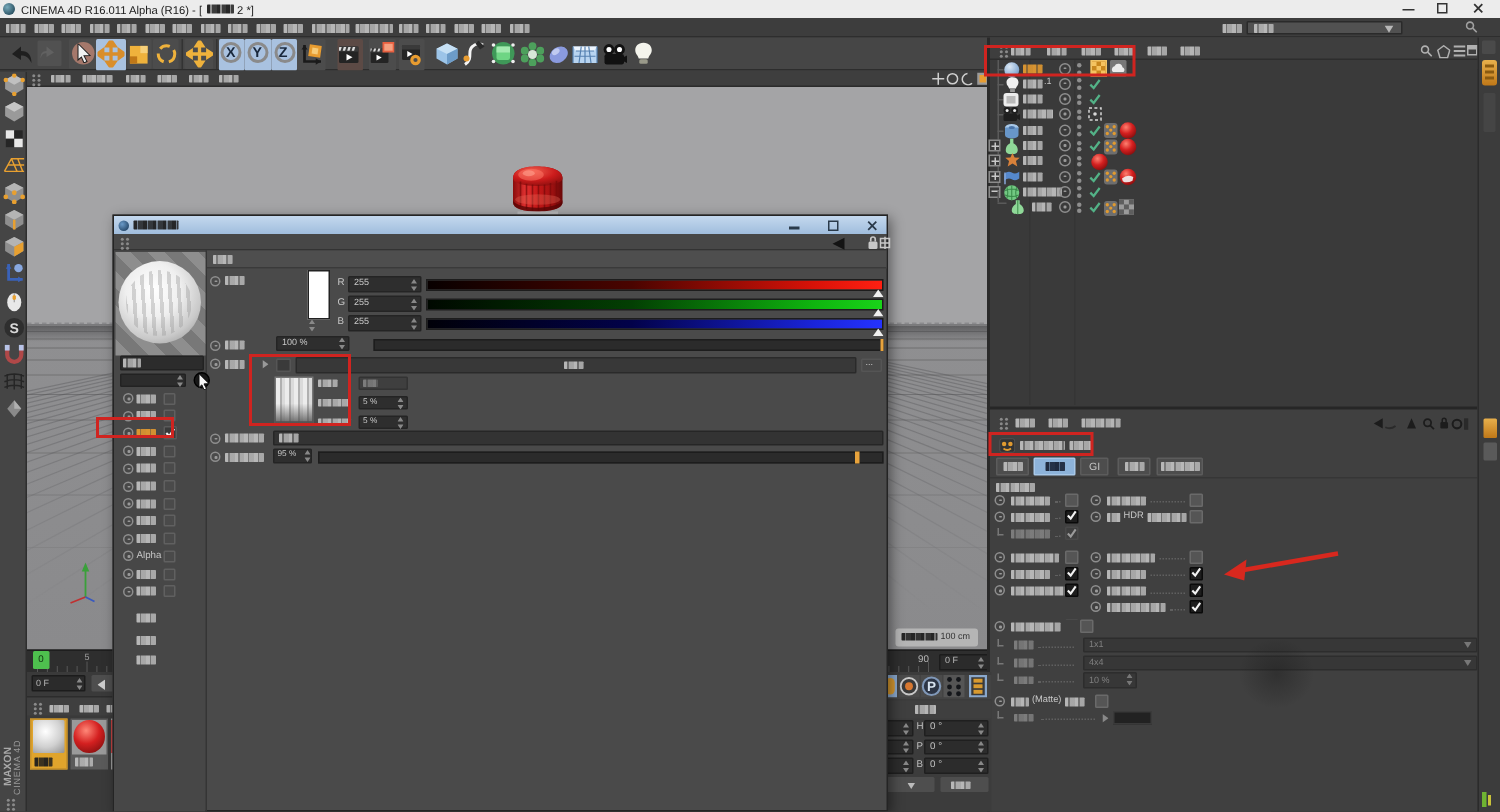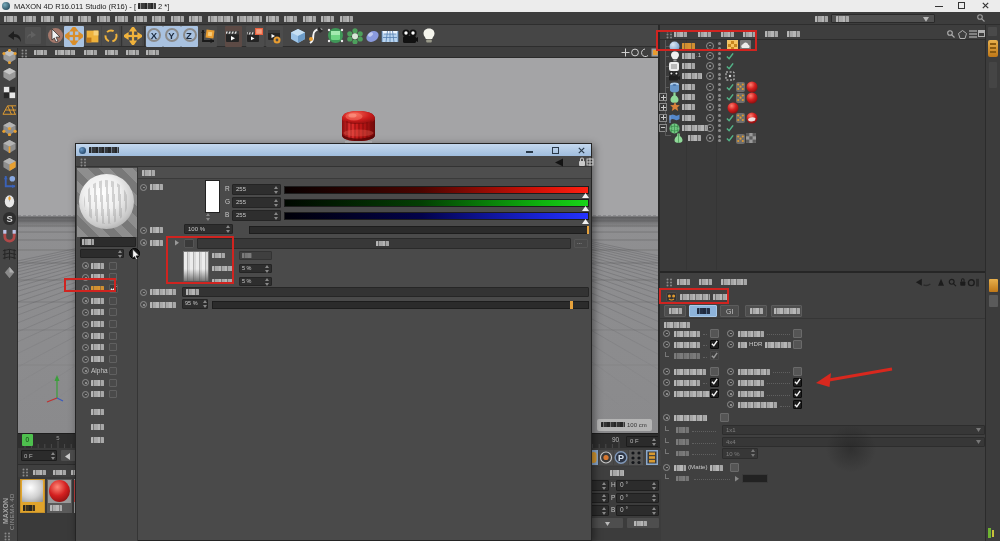--- a/index.html
+++ b/index.html
@@ -11,21 +11,21 @@
 i.bb{background:repeating-linear-gradient(90deg,rgba(25,35,55,.95) 0 2.2px,rgba(25,35,55,.5) 2.2px 3.3px,rgba(25,35,55,.9) 3.3px 6.5px)}
 .cb{position:absolute;width:9px;height:9px;background:#555;border:1px solid #6a6a6a;border-radius:1px}
 .cbk{position:absolute;width:9px;height:9px;background:#1d1d1d;border:1px solid #0a0a0a;border-radius:1px;color:#f0f0f0;font-size:9px;line-height:9px;text-align:center;font-family:"Liberation Sans"}
 .dots{position:absolute;border-bottom:1px dotted #606060}
 .redbox{position:absolute;border:2px solid #d02420;z-index:60}
 .circ{position:absolute;width:7px;height:7px;border:1px solid #8e8e8e;border-radius:50%}
 .circ:after{content:"";position:absolute;left:2px;top:2px;width:1.5px;height:1.5px;background:#999;border-radius:50%}
 </style></head><body>
 <div style="position:absolute;left:0px;top:0px;width:1000px;height:12px;background:#ececec"></div>
 <div style="position:absolute;left:2px;top:2px;width:8px;height:8px;background:radial-gradient(circle at 35% 35%,#7ab,#134);border-radius:50%"></div>
-<span class="t" style="left:14px;top:2.5px;font-size:7.5px;color:#1a1a1a;">MAXON 4D R16.011 Studio (R16) - [</span>
+<span class="t" style="left:14px;top:2.5px;font-size:7.5px;color:#1a1a1a;">CINEMA 4D R16.011 Alpha (R16) - [</span>
 <i class="bd" style="left:138px;top:3px;width:18px;height:6px"></i>
 <span class="t" style="left:158px;top:2.5px;font-size:7.5px;color:#1a1a1a;">2 *]</span>
 <div style="position:absolute;left:935px;top:5.5px;width:8px;height:1.5px;background:#333"></div>
 <div style="position:absolute;left:958px;top:2px;width:7px;height:7px;border:1.2px solid #333"></div>
 <svg width="7" height="7" viewBox="0 0 7 7" style="position:absolute;left:982px;top:2px">
     <path d="M0.8 0.8 L6.2 6.2 M6.2 0.8 L0.8 6.2" stroke="#333" stroke-width="1.2"></path>
   </svg>
 <div style="position:absolute;left:0px;top:12px;width:1000px;height:13px;background:#3d3d3d;border-bottom:1px solid #2e2e2e"></div>
 <i class="b" style="left:4px;top:15.5px;width:13px;height:6px"></i>
 <i class="b" style="left:22.5px;top:15.5px;width:13px;height:6px"></i>

